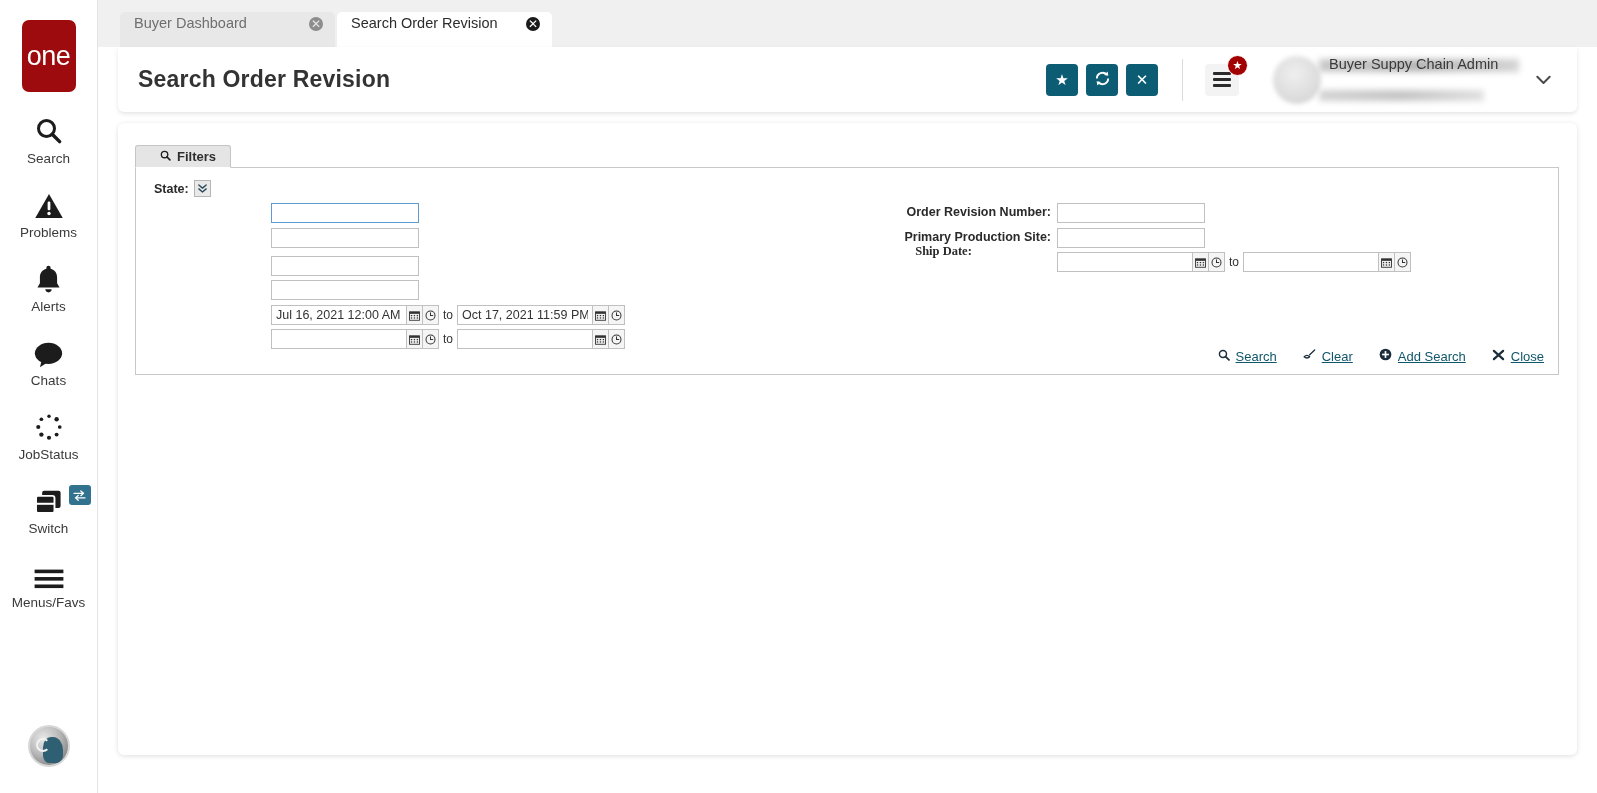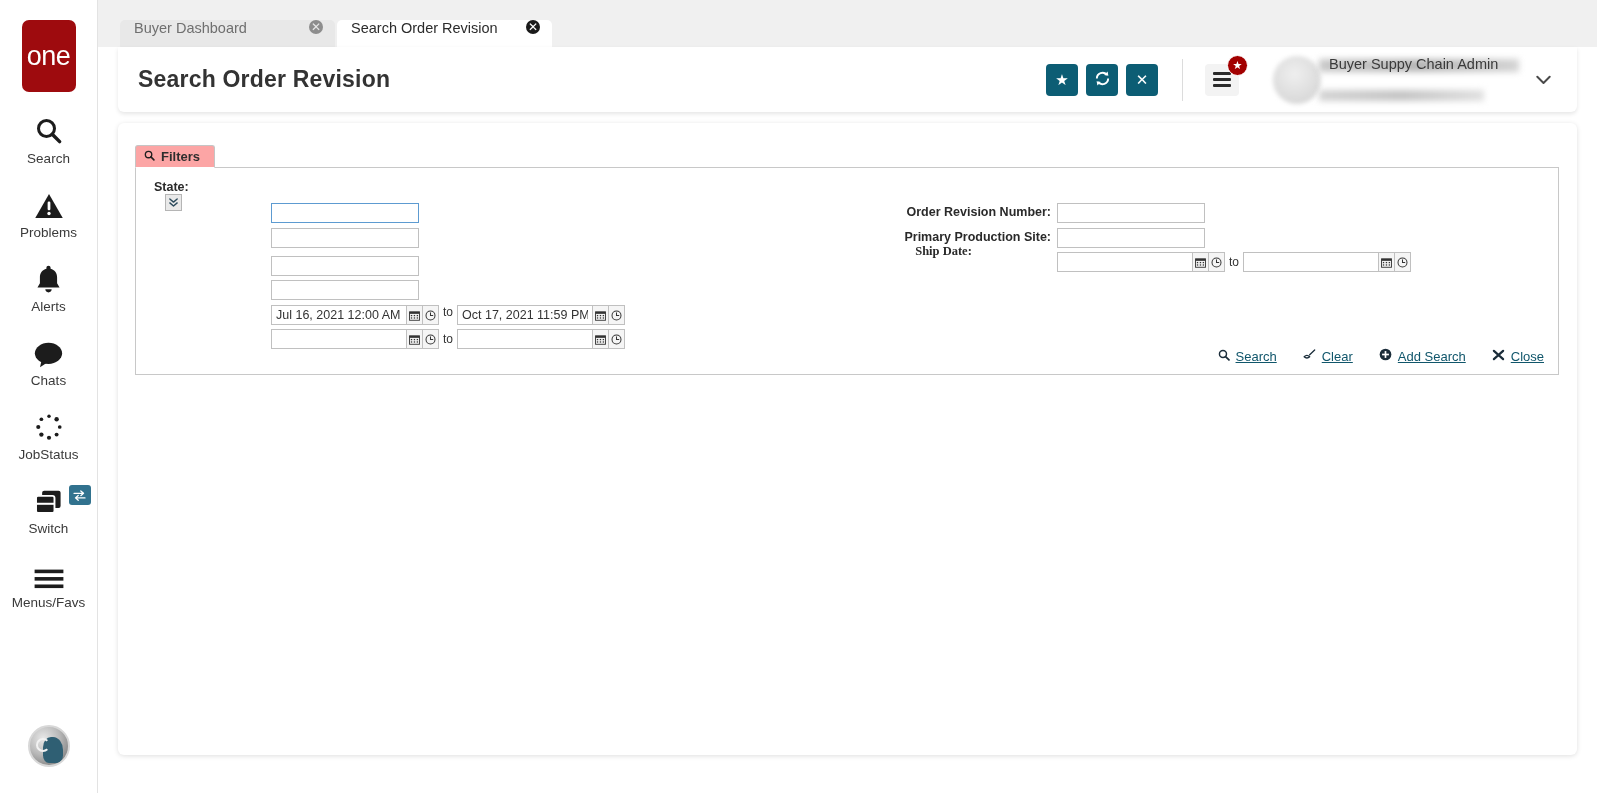--- a/index.html
+++ b/index.html
@@ -77,24 +77,24 @@
     border-right-color: transparent;
   }
 
   
   #tabstrip {
     position: absolute; left: 98px; top: 0;
     width: 1499px; height: 47px;
     background: #f0f0f0;
   }
   .tab {
-    position: absolute; top: 20px;
+    position: absolute; top: 12px;
     height: 35px;
-    display: flex; align-items: flex-start;
-    padding: 0 12px 10px 14px;
+    display: flex; align-items: flex-end;
+    padding: 0 12px 16px 14px;
     border-radius: 5px 5px 0 0;
     font-size: 14.5px;
     cursor: pointer;
   }
   #tab-0 {
     left: 22px; width: 215px;
     background: #e8e8e8;
     color: #6f6f6f;
   }
   #tab-1 {
@@ -220,22 +220,22 @@
     width: 1459px; height: 632px;
     background: #ffffff;
     border-radius: 6px;
     box-shadow: 0 1px 5px rgba(0,0,0,0.13);
   }
 
   
   #filters-tab {
     position: absolute; left: 17px; top: 22px;
     height: 23px;
-    padding: 0 14px 0 8px;
-    background: #fca5a5;
+    padding: 0 14px 0 24px;
+    background: #e5e5e5;
     border: 1px solid #c5c5c5;
     border-bottom: 1px solid #ffffff;
     border-radius: 3px 3px 0 0;
     display: flex; align-items: center;
     font-size: 13px; font-weight: bold; color: #2e2e2e;
     z-index: 3;
     cursor: pointer;
   }
   #filters-tab .fico { margin-right: 6px; font-size: 12px; color: #1f1f1f; }
 
@@ -467,21 +467,21 @@
       <svg width="11" height="11" viewBox="0 0 14 14">
           <circle cx="5.8" cy="5.8" r="4.1" fill="none" stroke="#1f1f1f" stroke-width="1.7"></circle>
           <line x1="8.8" y1="8.8" x2="12.6" y2="12.6" stroke="#1f1f1f" stroke-width="2" stroke-linecap="round"></line>
         </svg>
     </span>
     <span>Filters</span>
   </div>
 
   <div id="filters-panel">
 
-    <div class="row" style="left:18px; top:12px;flex-direction:column;">
+    <div class="row" style="left:18px; top:12px;">
       <span class="lbl">State:</span>
       <span class="state-dd">
         <svg width="11" height="11" viewBox="0 0 12 12">
             <path d="M2 2.2 L6 5.6 L10 2.2" fill="none" stroke="#2b4a5c" stroke-width="1.5" stroke-linecap="round" stroke-linejoin="round"></path>
             <path d="M2 6.4 L6 9.8 L10 6.4" fill="none" stroke="#2b4a5c" stroke-width="1.5" stroke-linecap="round" stroke-linejoin="round"></path>
           </svg>
       </span>
     </div>
 
     <div class="row" style="left:0px; top:37px; width:282px; justify-content:flex-end;">
@@ -500,21 +500,21 @@
     <input class="txtin" style="position: absolute; left: 135px; top: 88px; width: 148px;" value="">
 
     <div class="row" style="left:0px; top:114px; width:282px; justify-content:flex-end;">
       <span class="lbl">Primary Supply Site:</span>
     </div>
     <input class="txtin" style="position: absolute; left: 135px; top: 112px; width: 148px;" value="">
 
     <div class="row" style="left:0px; top:139px; width:252px; justify-content:flex-end;">
       <span class="lbl">Creation Date:</span>
     </div>
-    <div style="position:absolute; left:135px; top:137px; display:flex; ">
+    <div style="position:absolute; left:135px; top:137px; display:flex; align-items:center;">
       <input class="txtin" style="width: 136px;" value="Jul 16, 2021 12:00 AM">
       <span class="iconbox">
         <svg width="11" height="11" viewBox="0 0 12 12">
             <rect x="0.6" y="2" width="10.8" height="9.2" fill="none" stroke="#333" stroke-width="1"></rect>
             <rect x="0.6" y="2" width="10.8" height="2.2" fill="#333"></rect>
             <rect x="2" y="5.4" width="1.5" height="1.4" fill="#333"></rect>
             <rect x="5.2" y="5.4" width="1.5" height="1.4" fill="#333"></rect>
             <rect x="8.4" y="5.4" width="1.5" height="1.4" fill="#333"></rect>
             <rect x="2" y="8" width="1.5" height="1.4" fill="#333"></rect>
             <rect x="5.2" y="8" width="1.5" height="1.4" fill="#333"></rect>

